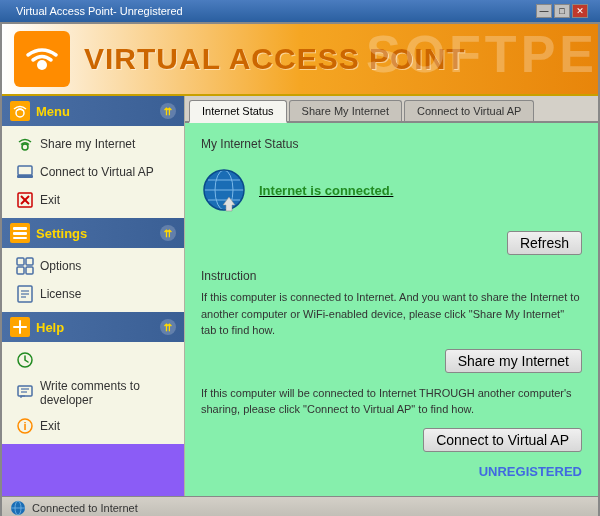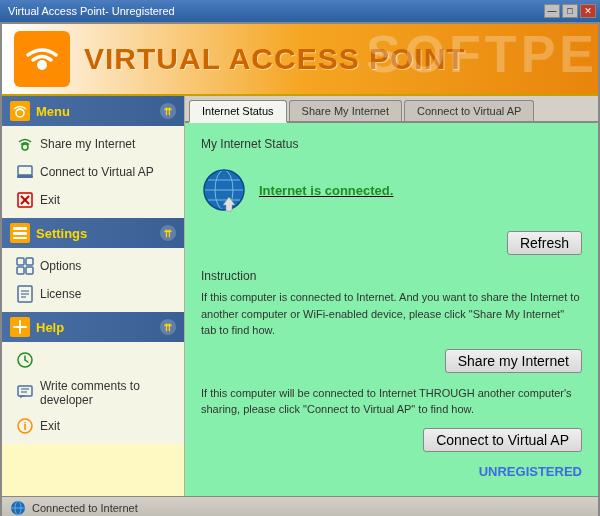--- a/index.html
+++ b/index.html
@@ -13,21 +13,21 @@
     }
 
     
     .title-bar {
       background: linear-gradient(to bottom, #4a7cbf, #2a5fa0);
       color: white;
       height: 22px;
       display: flex;
       align-items: center;
       justify-content: space-between;
-      padding: 0 4px;
+      padding: 0 12px;
       font-size: 11px;
       user-select: none;
     }
     .title-bar-text { padding-left: 4px; }
     .title-bar-buttons { display: flex; gap: 2px; }
     .title-bar-btn {
       width: 16px; height: 14px;
       background: #c0c0c0;
       border: 1px solid #888;
       font-size: 9px;
@@ -84,21 +84,21 @@
 
     
     .main-layout {
       display: flex;
       height: calc(494px - 72px - 22px);
     }
 
     
     .sidebar {
       width: 183px;
-      background: #fef9c3;
+      background: #8b5cf6;
       border-right: 1px solid #b0b0a0;
       flex-shrink: 0;
       overflow-y: auto;
     }
     .sidebar-section {
       margin-bottom: 0;
     }
     .sidebar-section-header {
       background: linear-gradient(to right, #4a6fa5, #3a5f95);
       color: #ffd700;

